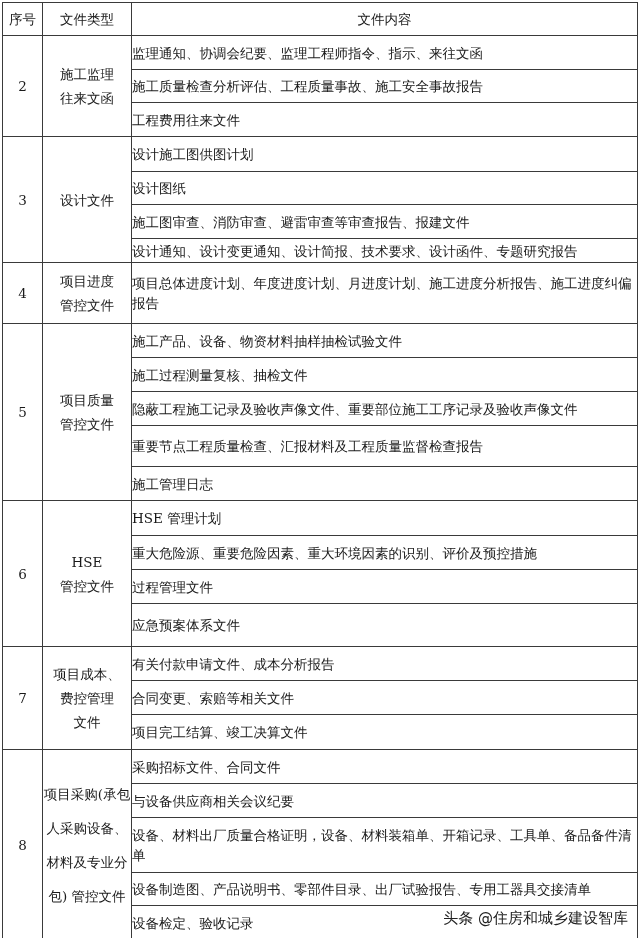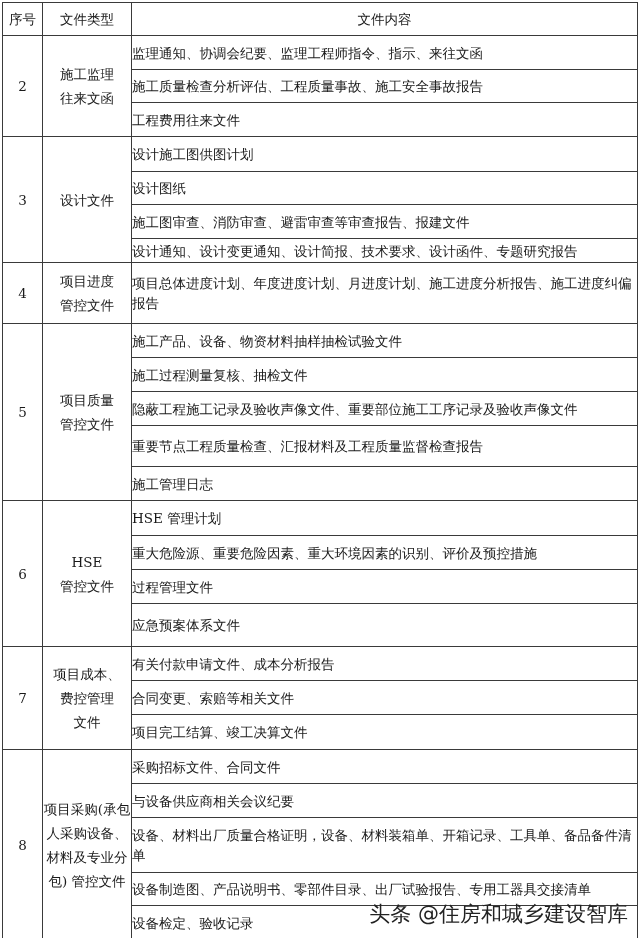--- a/index.html
+++ b/index.html
@@ -7,21 +7,21 @@
          font-family: "DejaVu Serif", "Liberation Serif", serif; color: #1a1a1a; }
   table.doc { position: absolute; left: 2px; top: 2px; width: 635px; border-collapse: collapse;
               table-layout: fixed; }
   table.doc td, table.doc th { border: 1.5px solid #3a3a3a; padding: 0; font-weight: normal;
               font-size: 13.5px; line-height: 20px; }
   th { height: 32px; text-align: center; }
   td.num { text-align: center; vertical-align: middle; }
   td.type { text-align: center; vertical-align: middle; padding: 0 3px; }
   td.content { text-align: left; vertical-align: middle; padding: 2px 3px 2px 4px; }
   .wm { position: absolute; right: 12px; bottom: 10px; font-family: "DejaVu Sans", sans-serif;
-        font-size: 21px; color: #222; background: rgba(255,255,255,0.0); }
+        font-size: 15px; color: #222; background: rgba(255,255,255,0.0); }
 </style>
 </head>
 <body>
 
 <table class="doc">
   <colgroup>
     <col style="width:40px">
     <col style="width:89px">
     <col style="width:506px">
   </colgroup>
@@ -106,21 +106,21 @@
         <td class="content">有关付款申请文件、成本分析报告</td>
       </tr>
       <tr style="height: 34px;">
         <td class="content">合同变更、索赔等相关文件</td>
       </tr>
       <tr style="height: 35px;">
         <td class="content">项目完工结算、竣工决算文件</td>
       </tr>
       <tr style="height: 34px;">
         <td class="num" rowspan="5">8</td>
-        <td class="type" rowspan="5" style="white-space: pre-line; line-height: 24px;">项目采购(承包人采购设备、材料及专业分包) 管控文件</td>
+        <td class="type" rowspan="5" style="white-space: pre-line; line-height: 34px;">项目采购(承包人采购设备、材料及专业分包) 管控文件</td>
         <td class="content">采购招标文件、合同文件</td>
       </tr>
       <tr style="height: 34px;">
         <td class="content">与设备供应商相关会议纪要</td>
       </tr>
       <tr style="height: 55px;">
         <td class="content">设备、材料出厂质量合格证明，设备、材料装箱单、开箱记录、工具单、备品备件清单</td>
       </tr>
       <tr style="height: 33px;">
         <td class="content">设备制造图、产品说明书、零部件目录、出厂试验报告、专用工器具交接清单</td>

